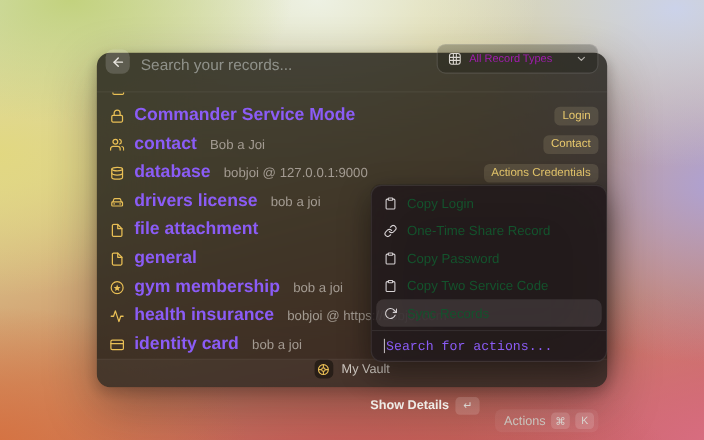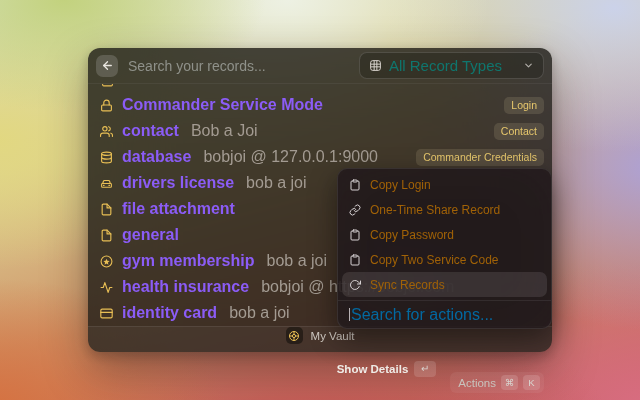--- a/index.html
+++ b/index.html
@@ -20,48 +20,48 @@
   .window {
     position:absolute; left:88px; top:48px; width:464px; height:304px;
     border-radius:12px;
     background:rgba(26,25,21,0.80);
     backdrop-filter: blur(40px) saturate(1.1);
     -webkit-backdrop-filter: blur(40px) saturate(1.1);
     box-shadow:0 18px 45px rgba(30,20,20,0.38), 0 4px 12px rgba(30,20,20,0.25);
     color:#f2efe9;
   }
   .header {
-    height:36px; display:flex; align-items:center; padding:0 8px;
+    height:36px; display:flex; align-items:flex-end; padding:16px 8px;
     border-bottom:1px solid rgba(255,255,255,0.05);
   }
   .back-btn {
     width:22px; height:22px; border-radius:7px; flex:0 0 auto;
     background:rgba(255,255,255,0.16); display:flex; align-items:center; justify-content:center;
     cursor:pointer;
   }
   .search-input {
     flex:1; margin-left:10px; background:transparent; border:none; outline:none;
     font-family:"Liberation Sans", sans-serif; font-size:14px; color:#e8e5de;
   }
   .search-input::placeholder { color:#8f918a; opacity:1; }
   .type-filter {
     display:flex; align-items:center; gap:7px; height:27px; padding:0 9px;
     border:1px solid rgba(255,255,255,0.14); border-radius:8px;
     background:rgba(15,15,12,0.25); cursor:pointer; flex:0 0 auto;
   }
-  .type-filter-label { font-size:15px; font-weight:500; color:#0f766e; white-space:nowrap; }
+  .type-filter-label { font-size:10px; font-weight:500; color:#a21caf; white-space:nowrap; }
   .chev { margin-left:14px; }
   .sliver { height:8px; overflow:hidden; position:relative; }
   .sliver svg { position:absolute; left:13px; top:-9px; }
   .list { position:relative; }
   .row {
     height:26px; display:flex; align-items:center; padding:0 8px 0 12px; gap:9px; cursor:pointer;
   }
   .row .title { font-size:16px; font-weight:600; color:#8b5cf6; white-space:nowrap; }
-  .row .subtitle { font-size:16px; color:#a39b92; margin-left:3px; white-space:nowrap; }
+  .row .subtitle { font-size:12px; color:#a39b92; margin-left:3px; white-space:nowrap; }
   .badge {
     margin-left:auto; font-size:10.5px; color:#e6c76c;
     background:rgba(255,240,190,0.12); border-radius:5px; padding:2.5px 7px; white-space:nowrap;
   }
   .ricon { flex:0 0 auto; display:flex; }
   .footer {
     position:absolute; left:0; right:0; bottom:0; height:26px;
     display:flex; align-items:center; padding:0 8px;
     border-top:1px solid rgba(255,255,255,0.08);
     background:rgba(255,255,255,0.035);
@@ -95,25 +95,25 @@
     border:1px solid rgba(255,255,255,0.09); border-radius:10px;
     box-shadow:0 10px 28px rgba(0,0,0,0.45);
     z-index:5; overflow:hidden;
   }
   .menu-items { padding:3px 4px; }
   .menu-row {
     height:25px; display:flex; align-items:center; gap:9px; padding:0 7px;
     border-radius:7px; cursor:pointer;
   }
   .menu-row.selected { background:rgba(255,255,255,0.10); }
-  .menu-row .mlabel { font-size:12px; font-weight:500; color:#a16207; white-space:nowrap; }
+  .menu-row .mlabel { font-size:12px; font-weight:500; color:#14532d; white-space:nowrap; }
   .menu-divider { height:1px; background:rgba(255,255,255,0.08); }
   .menu-search { height:27px; display:flex; align-items:center; padding:0 11px; gap:1px; cursor:text; }
   .caret { width:1px; height:13px; background:#b9b3b5; }
-  .menu-search-placeholder { font-size:16px; color:#0369a1; }
+  .menu-search-placeholder { font-size:12px; color:#8b5cf6;font-family:Liberation Mono, monospace; }
   svg { display:block; }
 </style>
 </head>
 <body>
 
 <div class="window">
 
   <div class="header">
     <div class="back-btn">
       <svg width="13" height="13" viewBox="0 0 24 24" fill="none" stroke="#e9e6e0" stroke-width="2.4" stroke-linecap="round" stroke-linejoin="round">
@@ -175,21 +175,21 @@
     <div class="row">
       <span class="ricon">
         <svg width="13" height="13" viewBox="0 0 24 24" fill="none" stroke="#e9bf55" stroke-width="2.1" stroke-linecap="round" stroke-linejoin="round">
             <ellipse cx="12" cy="5" rx="9" ry="3"></ellipse>
             <path d="M21 12c0 1.66-4 3-9 3s-9-1.34-9-3"></path>
             <path d="M3 5v14c0 1.66 4 3 9 3s9-1.34 9-3V5"></path>
           </svg>
       </span>
       <span class="title">database</span>
       <span class="subtitle">bobjoi @ 127.0.0.1:9000</span>
-      <span class="badge">Commander Credentials</span>
+      <span class="badge">Actions Credentials</span>
     </div>
 
     <div class="row">
       <span class="ricon">
         <svg width="13" height="13" viewBox="0 0 24 24" fill="none" stroke="#e9bf55" stroke-width="2" stroke-linecap="round" stroke-linejoin="round">
             <path d="M5 12l1.3-4.2A2 2 0 0 1 8.2 6.5h7.6a2 2 0 0 1 1.9 1.3L19 12"></path>
             <rect x="3" y="12" width="18" height="7" rx="1.5"></rect>
             <line x1="6.5" y1="15.5" x2="7.5" y2="15.5"></line>
             <line x1="16.5" y1="15.5" x2="17.5" y2="15.5"></line>
           </svg>

